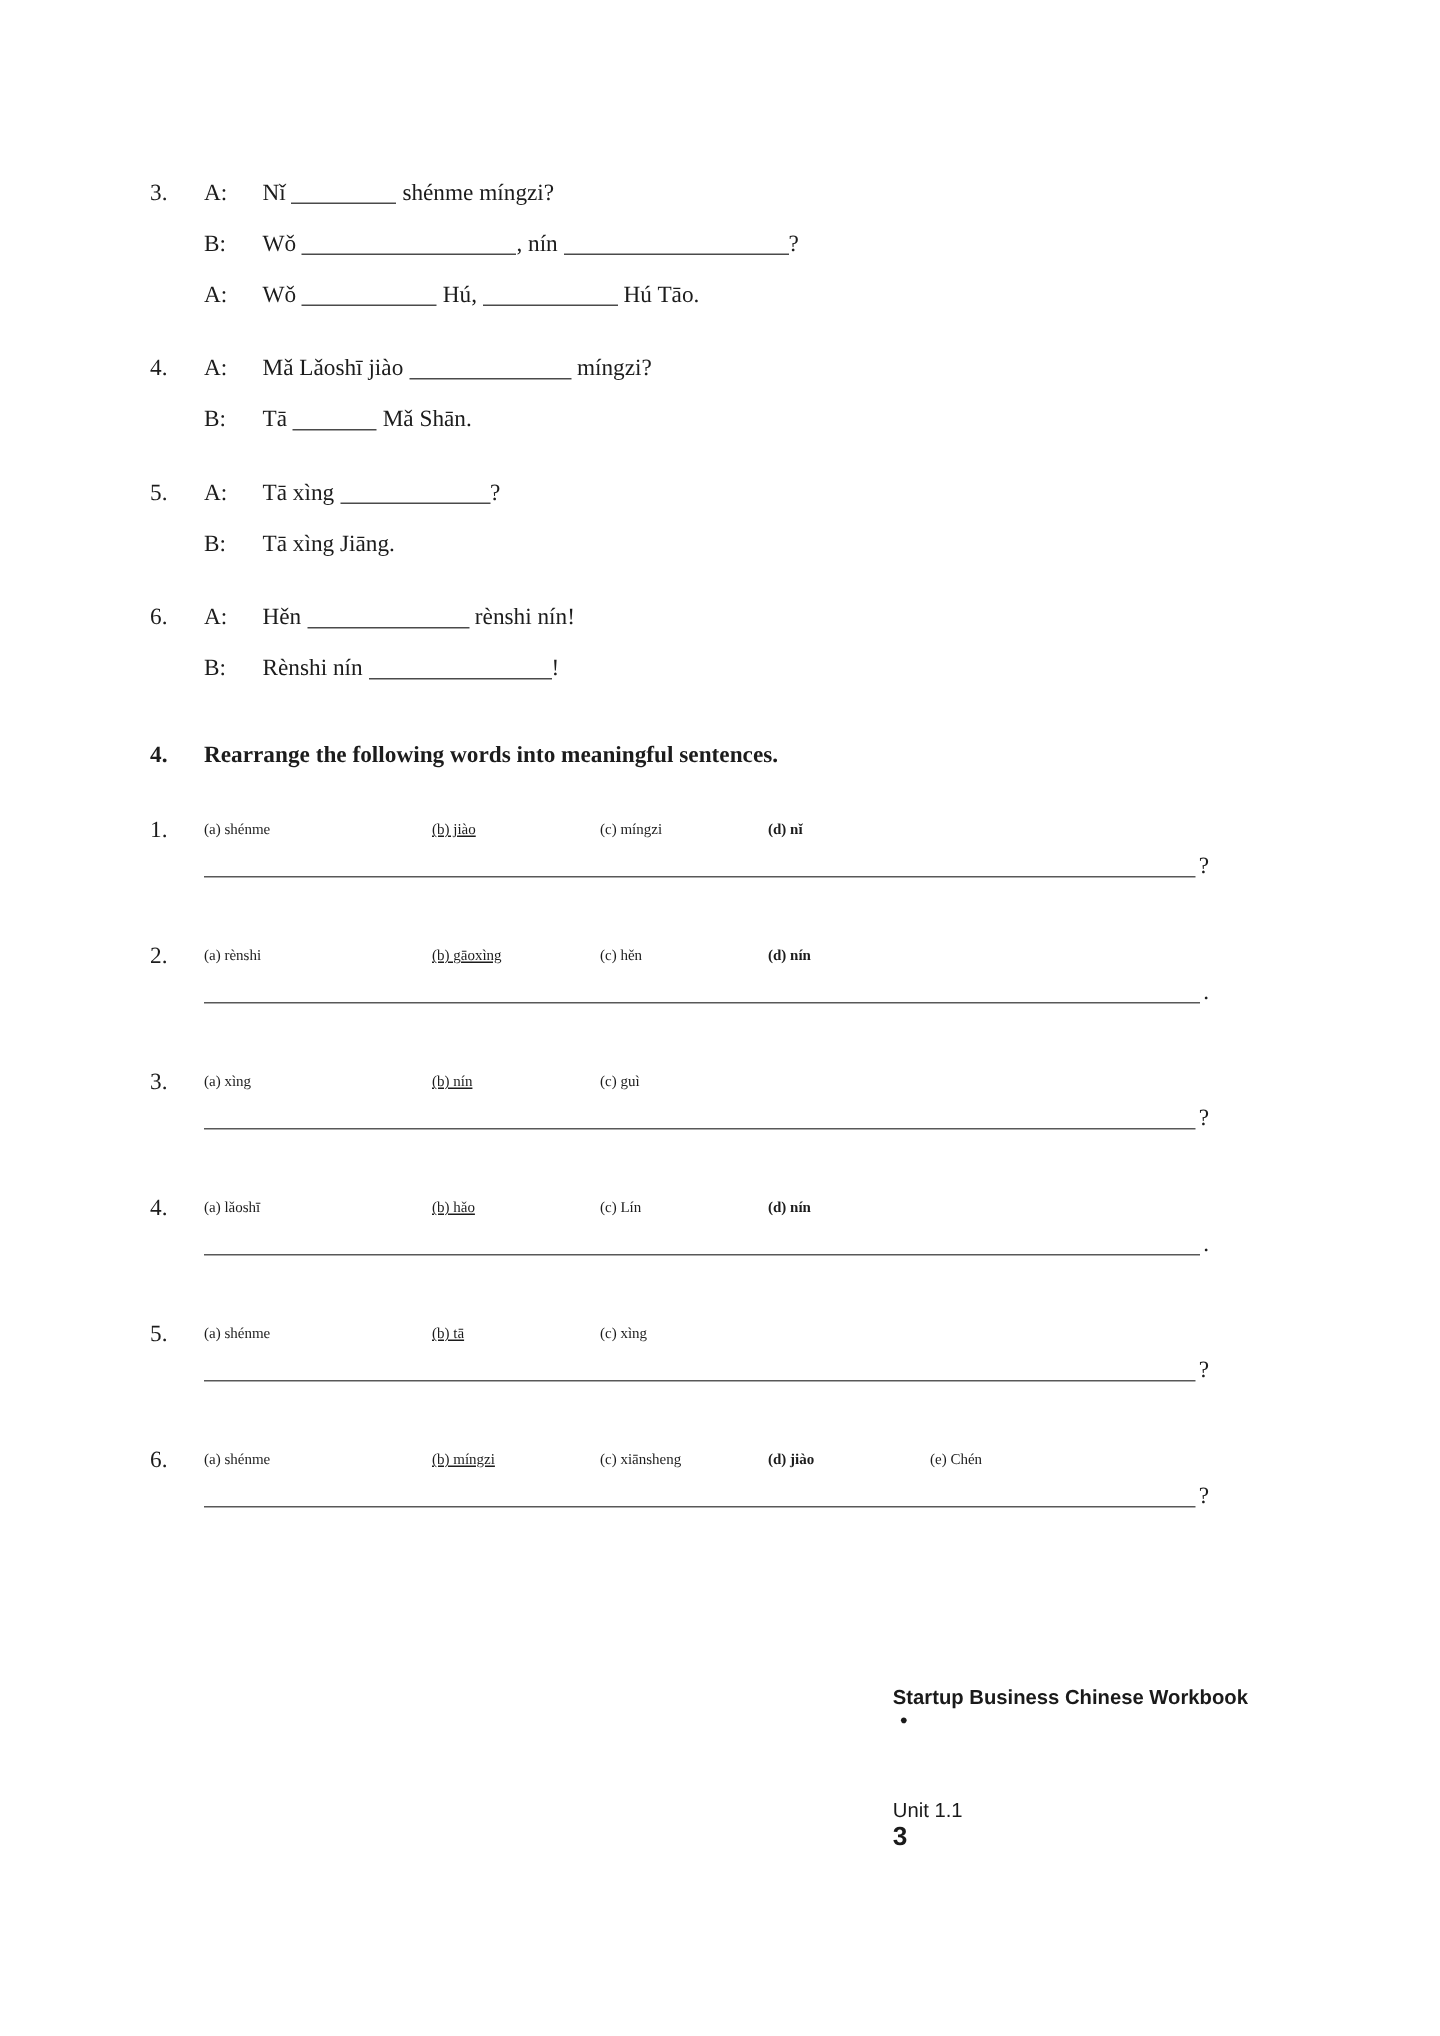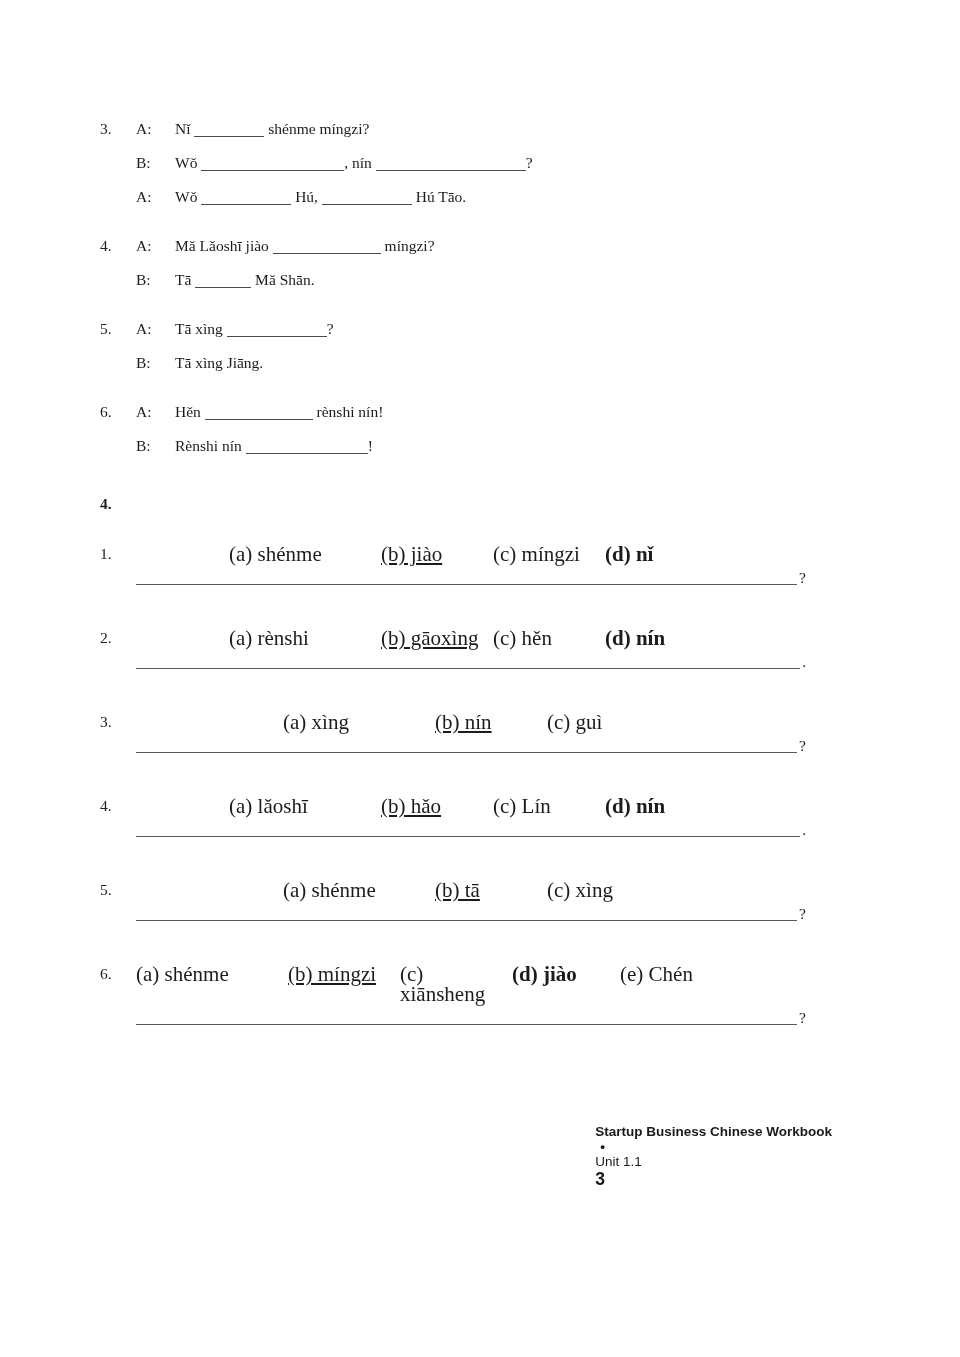--- a/index.html
+++ b/index.html
@@ -41,21 +41,21 @@
     font-size: 15.5px;
     line-height: 22px;
   }
   .sec-head .dlg-num { line-height: 22px; }
 
   
   .re-list { margin-top: 29px; }
   .re-item { display: flex; margin-bottom: 43px; }
   .re-num  { width: 36px; font-size: 15.5px; line-height: 20px; }
   .re-body { flex: 1; }
-  .re-words { display: flex; font-size: 21px; line-height: 20px; justify-content: center; }
+  .re-words { display: flex; font-size: 10px; line-height: 20px; }
   .re-word:nth-child(1) { width: 152px; }
   .re-word:nth-child(2) { width: 112px; text-decoration: underline; }
   .re-word:nth-child(3) { width: 112px; }
   .re-word:nth-child(4) { width: 108px; font-weight: bold; }
   .re-word:nth-child(5) { flex: 1; }
   .re-line { display: flex; align-items: flex-end; height: 21px; }
   .re-rule { flex: 1; height: 100%; border-bottom: 1.5px solid #585858; }
   .re-end  { font-size: 15.5px; line-height: 15px; margin-left: 2px; }
 
   
@@ -65,21 +65,21 @@
     right: 138px;
     display: flex;
     align-items: baseline;
     font-family: "Liberation Sans", sans-serif;
     color: #1a1a1a;
     white-space: pre;
     flex-direction: column;
   }
   .footer .book { font-weight: bold; font-size: 13.5px; }
   .footer .sep  { font-weight: bold; font-size: 13.5px; padding: 0 5px; }
-  .footer .unit { font-size: 13.5px; }
+  .footer .unit { font-size: 13.5px; margin-top: 45px; }
   .footer .pageno { font-weight: bold; font-size: 17.5px; margin-left: 10px; }
 </style>
 </head>
 <body>
 
 <div class="page">
   <div class="content">
 
     <div>
       <div>
@@ -137,20 +137,21 @@
                 <span class="dlg-speaker">B:</span>
                 <span class="dlg-text"><span>Rènshi nín </span><span class="blank" style="width: 122px;"></span><span>!</span></span>
               </div>
             </div>
           </div>
         </div>
     </div>
 
     <div class="sec-head">
       <div class="dlg-num">4.</div>
+      <div>Rearrange the following words into meaningful sentences.</div>
     </div>
 
     <div class="re-list">
         <div class="re-item">
           <div class="re-num">1.</div>
           <div class="re-body">
             <div class="re-words">
               <span class="re-word">(a) shénme</span>
               <span class="re-word">(b) jiào</span>
               <span class="re-word">(c) míngzi</span>

